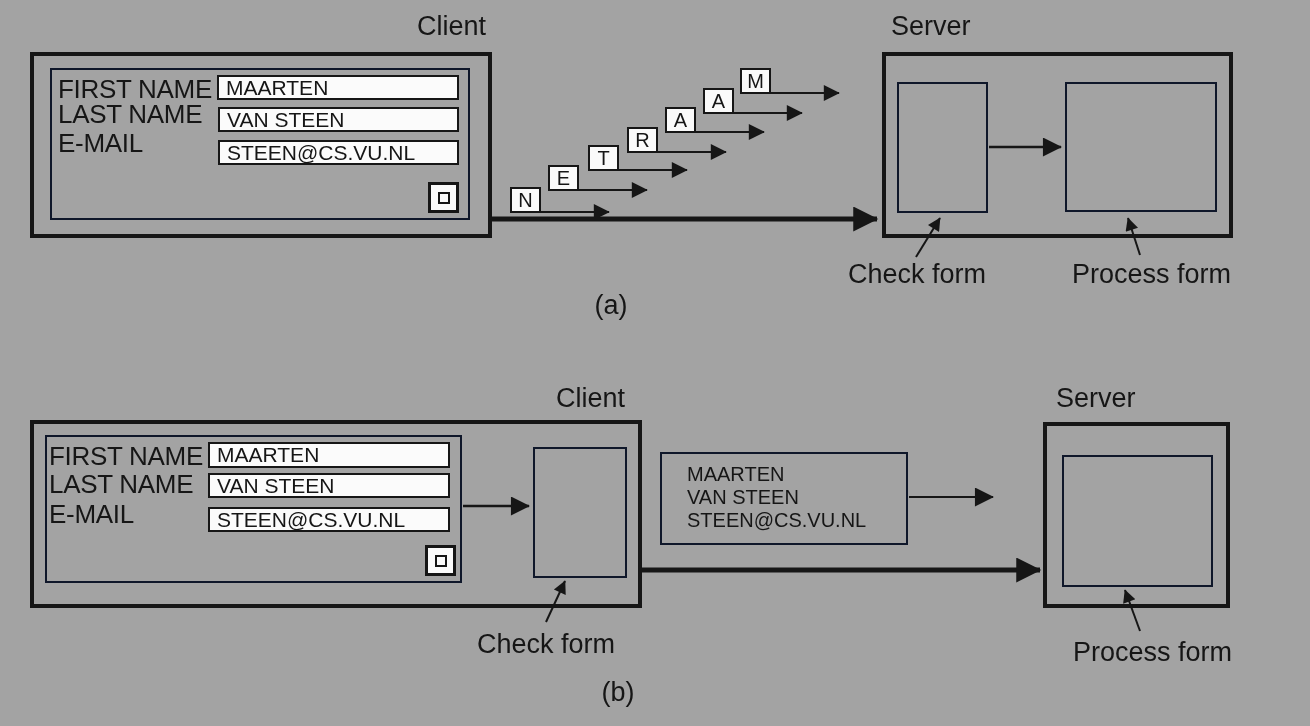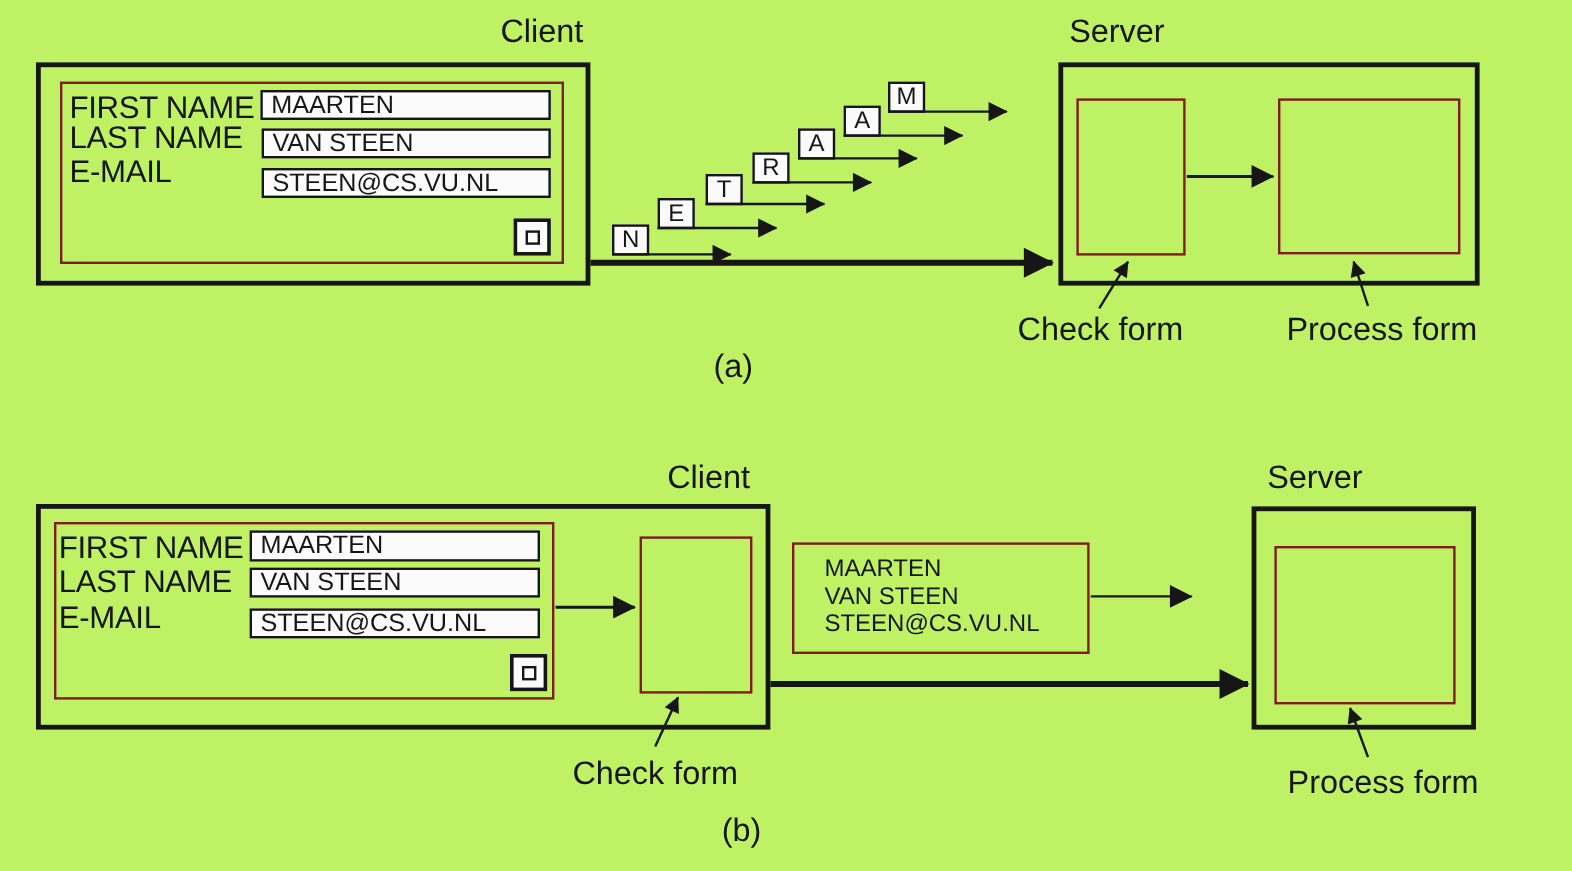--- a/index.html
+++ b/index.html
@@ -1,22 +1,22 @@
 <!DOCTYPE html>
 <html><head>
 <meta charset="utf-8">
 <style>
   html,body { margin:0; padding:0; background:#ffffff; }
   .canvas {
     position:relative; width:1310px; height:726px;
-    background:#bef264; overflow:hidden;
+    background:#a3a3a3; overflow:hidden;
     font-family:"Liberation Sans", sans-serif; color:#161616;
   }
   .box-thick { position:absolute; border:4px solid #161616; box-sizing:border-box; background:transparent; }
-  .box-thin  { position:absolute; border:2px solid #7f1d1d; box-sizing:border-box; background:transparent; }
+  .box-thin  { position:absolute; border:2px solid #0f172a; box-sizing:border-box; background:transparent; }
   .title-lg  { position:absolute; font-size:27px; line-height:27px; white-space:nowrap; }
   .caption   { position:absolute; font-size:27px; line-height:27px; width:70px; text-align:center; }
   .form-label{ position:absolute; font-size:26px; line-height:26px; white-space:nowrap; letter-spacing:-0.3px; }
   .field {
     position:absolute; box-sizing:border-box; border:2px solid #161616;
     background:#fbfbfb; font-family:"Liberation Sans", sans-serif;
     font-size:21px; color:#161616; padding:0 4px 0 7px; outline:none;
   }
   .submit-btn {
     position:absolute; width:31px; height:31px; box-sizing:border-box;

